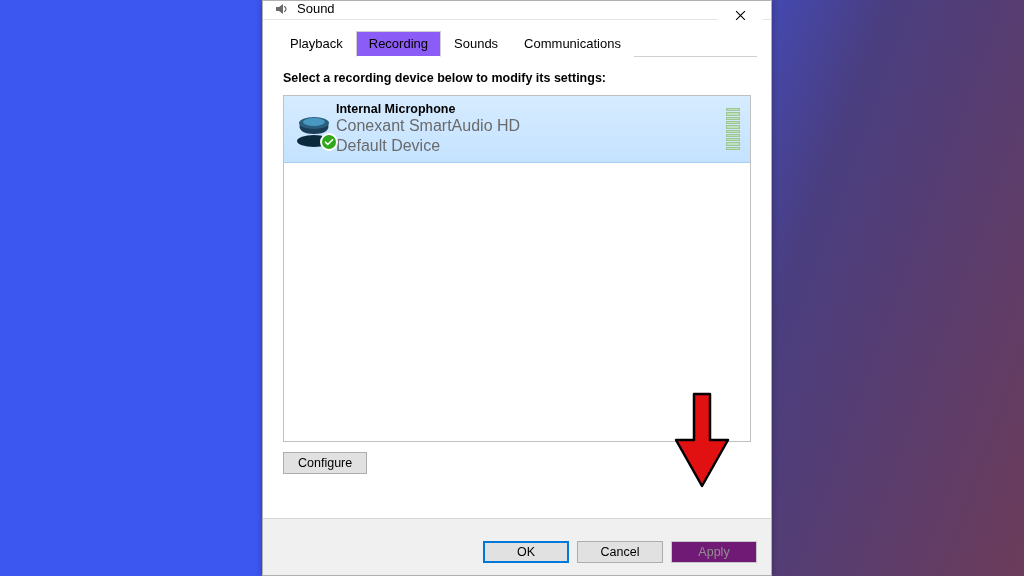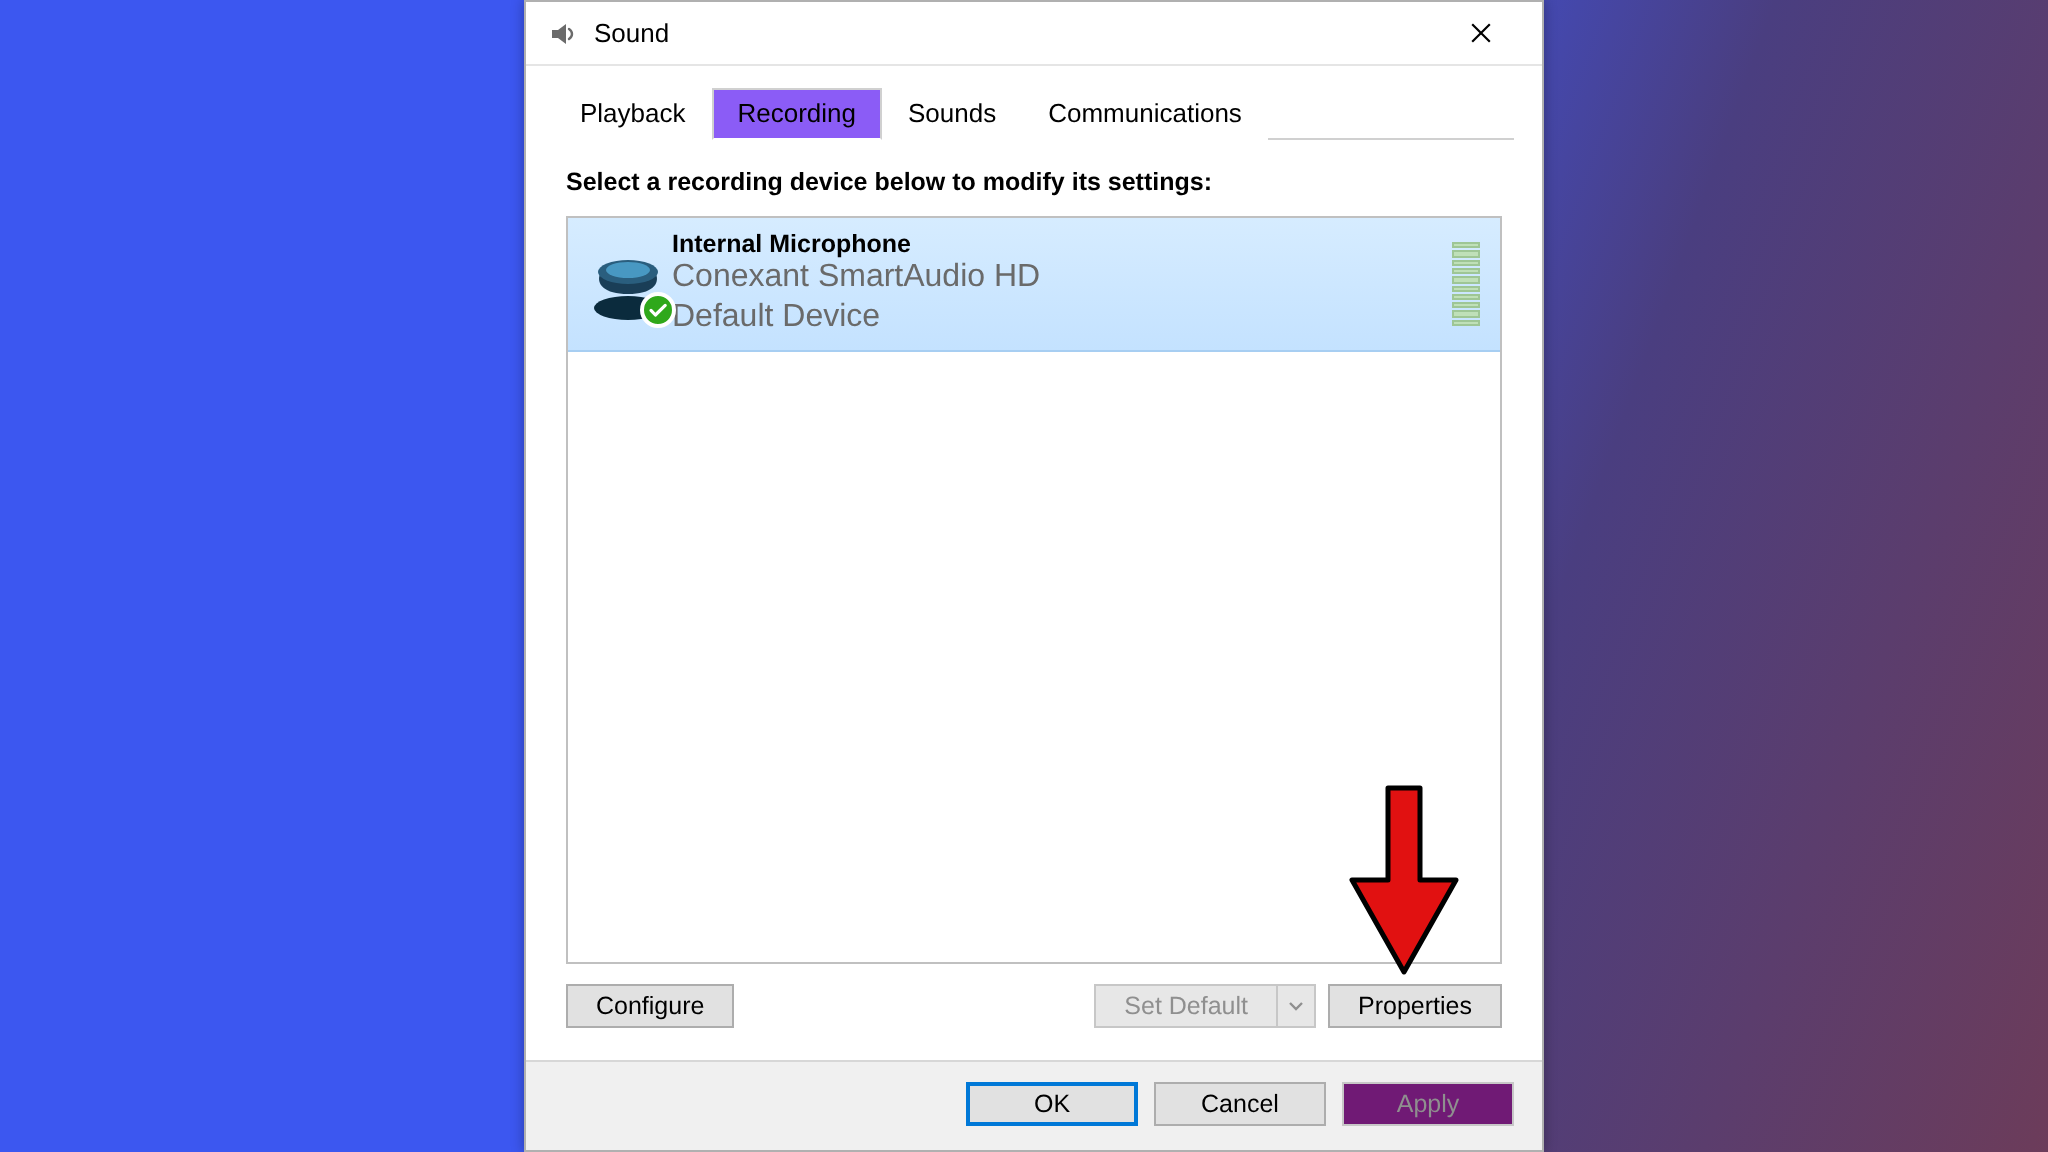--- a/index.html
+++ b/index.html
@@ -21,23 +21,23 @@
     width: 510px;
     height: 576px;
     background: #fff;
     border: 1px solid #b0b0b0;
     box-shadow: 0 0 6px rgba(0,0,0,.3);
     display: flex;
     flex-direction: column;
   }
   
   .titlebar {
-    height: 32px;
+    height: 19px;
     display: flex;
-    align-items: center;
+    align-items: flex-start;
     padding: 0 8px 0 10px;
     background: #fff;
     border-bottom: 1px solid #e5e5e5;
   }
   .titlebar .title-icon {
     width: 16px; height: 16px; margin-right: 8px;
     display:inline-flex; align-items:center; justify-content:center;
     color:#666;
   }
   .titlebar .title { flex:1; font-size:13px; }
@@ -162,25 +162,26 @@
   }
   .btn-dropdown.disabled .btn-main,
   .btn-dropdown.disabled .btn-caret {
     color:#8f8f8f; border-color:#c7c7c7; background:#e7e7e7;
   }
   .config-row .right-group { margin-left:auto; display:flex; gap:6px; }
 
   
   .dialog-footer {
     border-top:1px solid #d7d7d7;
-    padding: 10px 14px 12px 14px;
+    padding: 22px 14px 12px 14px;
     display:flex;
     justify-content:flex-end;
     gap:8px;
     background:#f0f0f0;
+    margin-top:28px;
   }
   .dft-btn {
     font: inherit;
     font-size:12.5px;
     min-width:86px;
     padding: 3px 12px;
     background:#e1e1e1;
     border:1px solid #adadad;
   }
   .dft-btn.primary {
@@ -268,31 +269,20 @@
             <span class="bar"></span>
             <span class="bar"></span>
             <span class="bar"></span>
             <span class="bar"></span>
         </span>
       </div>
     </div>
 
     <div class="config-row">
       <button class="btn">Configure</button>
-      <span class="right-group">
-        <span class="btn-dropdown disabled">
-          <button class="btn btn-main disabled">Set Default</button>
-          <span class="btn-caret">
-            <svg viewBox="0 0 8 8" width="8" height="8">
-                <path d="M1 2.5L4 5.5 7 2.5" stroke="#8f8f8f" stroke-width="1.2" fill="none"></path>
-              </svg>
-          </span>
-        </span>
-        <button class="btn">Properties</button>
-      </span>
     </div>
   </div>
 
   <div class="dialog-footer">
     <button class="dft-btn primary">OK</button>
     <button class="dft-btn">Cancel</button>
     <button class="dft-btn disabled">Apply</button>
   </div>
 </div>
 

